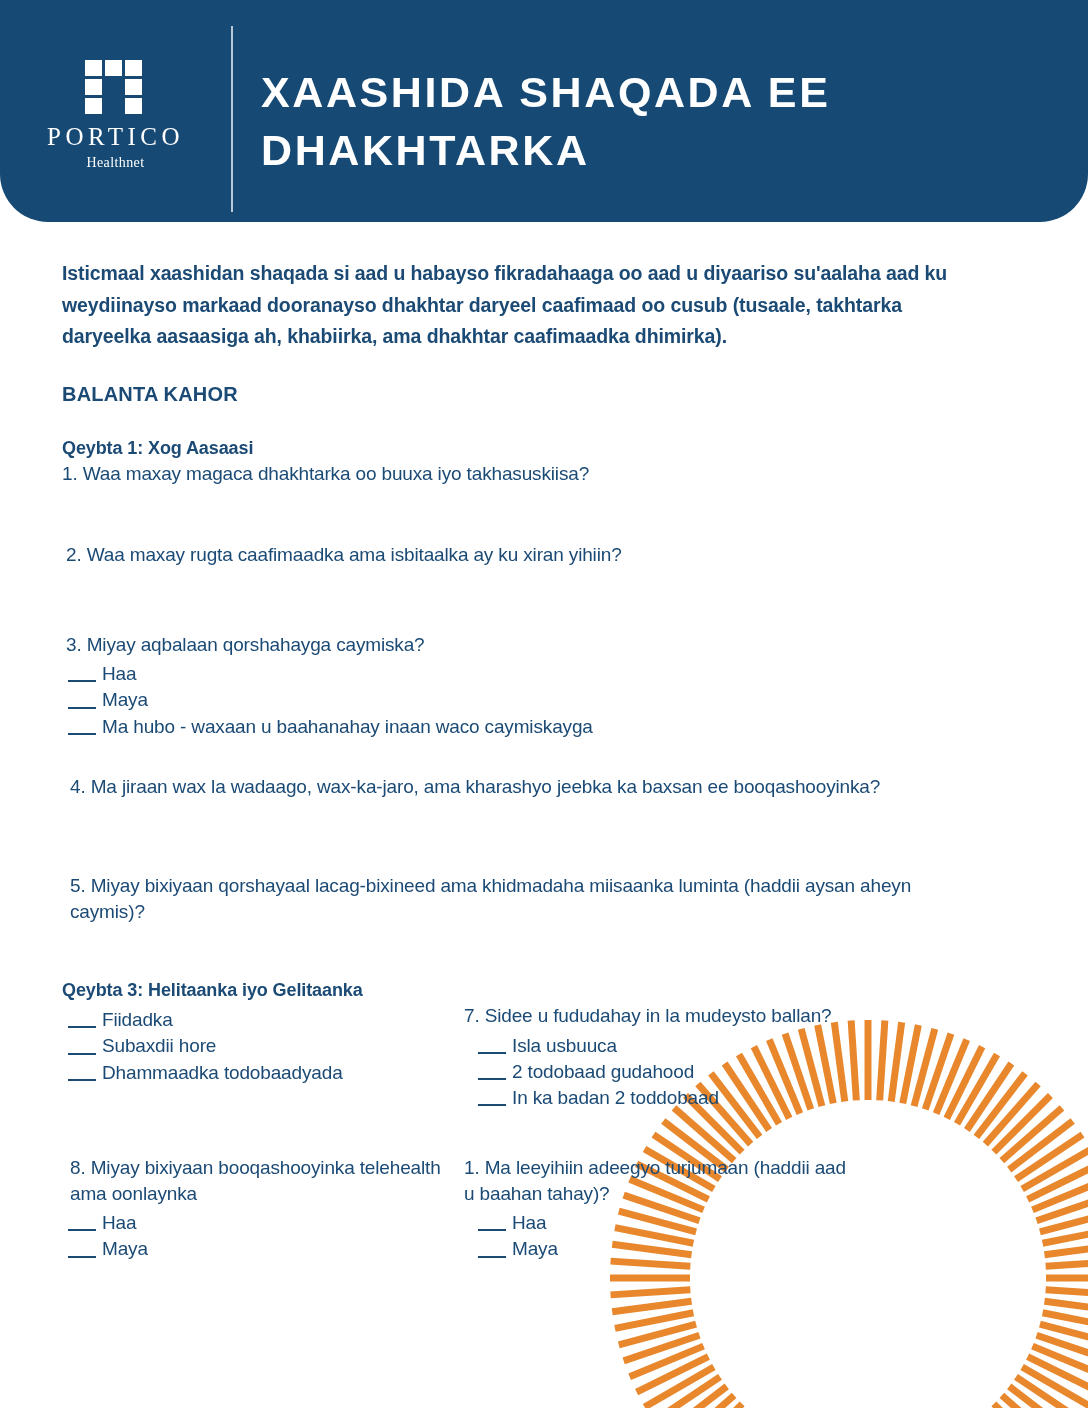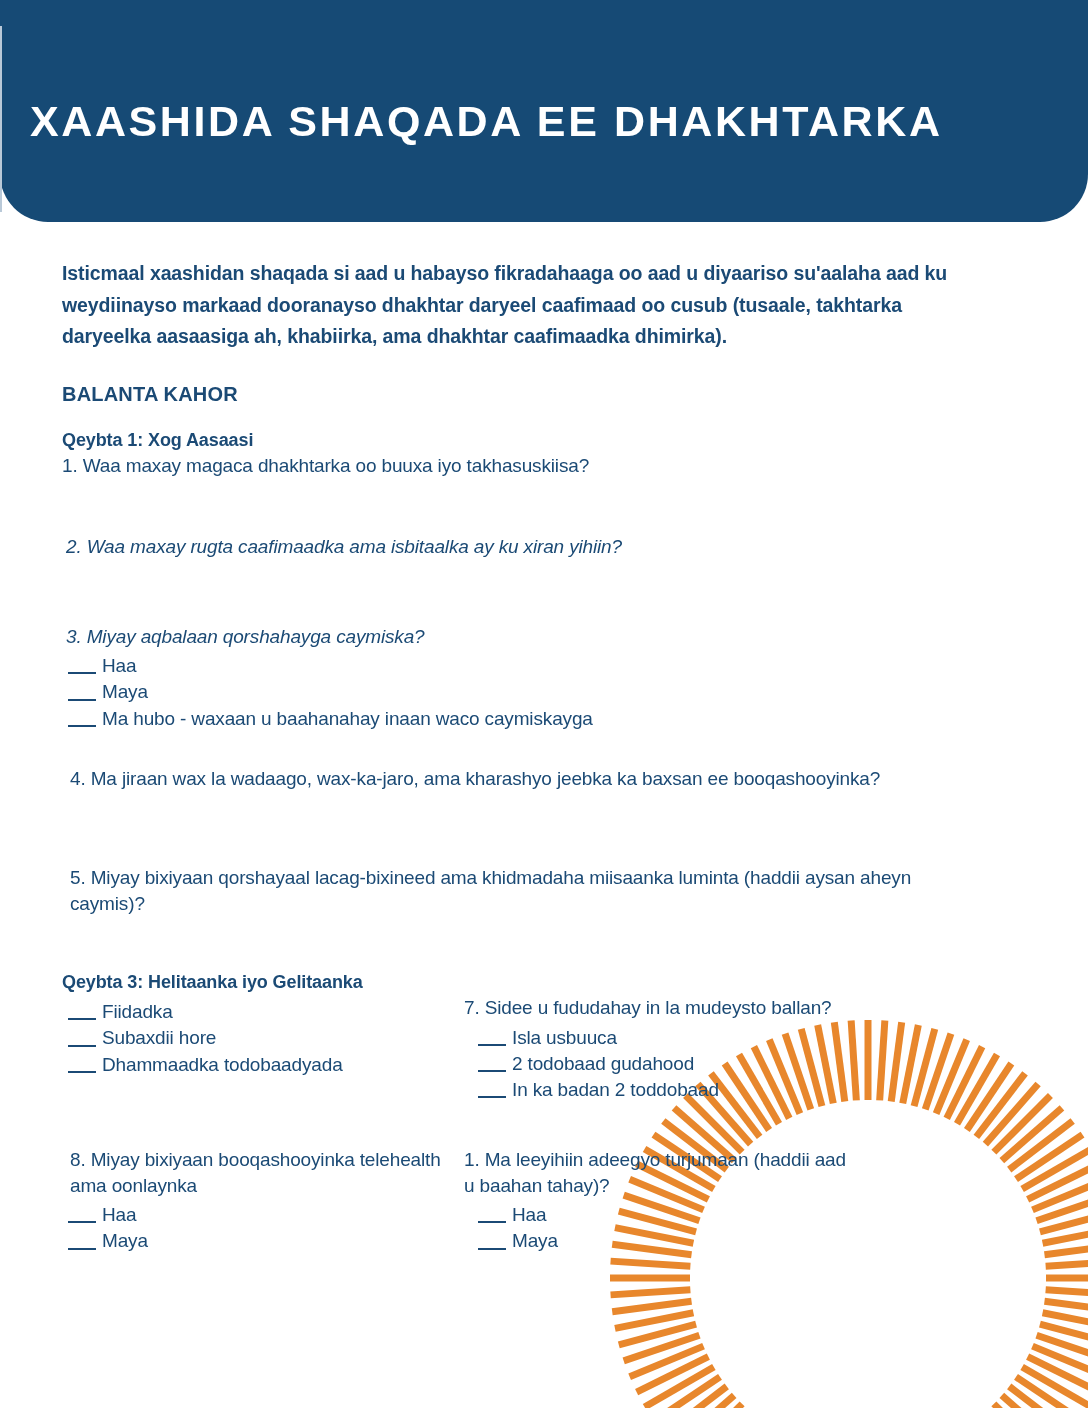--- a/index.html
+++ b/index.html
@@ -110,36 +110,36 @@
     font-weight: bold;
     line-height: 1.62;
     letter-spacing: -0.1px;
     margin: 0 0 30px 0;
     max-width: 960px;
   }
   .big-heading {
     font-size: 20px;
     font-weight: bold;
     letter-spacing: 0.2px;
-    margin: 0 0 24px 0;
+    margin: 0 0 32px 0;
   }
   .section-heading {
     font-size: 18px;
     font-weight: bold;
     margin: 0 0 2px 0;
     letter-spacing: -0.1px;
   }
   .question {
     font-size: 19px;
     font-weight: normal;
     line-height: 1.34;
     margin: 0;
     letter-spacing: -0.15px;
   }
-  .q-indent { padding-left: 4px; font-style: italic; }
+  .q-indent { padding-left: 4px; }
   .options {
     margin: 4px 0 0 0;
     padding: 0;
     list-style: none;
   }
   .options li {
     font-size: 19px;
     line-height: 1.38;
     padding-left: 40px;
     position: relative;
@@ -177,20 +177,35 @@
     height: 560px;
     z-index: 1;
     pointer-events: none;
   }
   .decoration svg { display: block; width: 100%; height: 100%; }
 </style>
 </head>
 <body>
 
 <div class="header">
+  <div class="brand">
+    <div class="logo-mark">
+      <i></i>
+        <i></i>
+        <i></i>
+      <i></i>
+        <i class="blank"></i>
+        <i></i>
+      <i></i>
+        <i class="blank"></i>
+        <i></i>
+    </div>
+    <div class="logo-word">PORTICO</div>
+    <div class="logo-sub">Healthnet</div>
+  </div>
   <div class="header-divider"></div>
   <div class="title-wrap">
     <h1 class="doc-title">XAASHIDA SHAQADA EE DHAKHTARKA</h1>
   </div>
 </div>
 
 <div class="decoration">
   <svg viewBox="0 0 560 560" xmlns="http://www.w3.org/2000/svg" aria-hidden="true">
     <g id="burst" stroke="#e8872c" stroke-width="7" stroke-linecap="butt">
         <line x1="458.00" y1="280.00" x2="538.00" y2="280.00" stroke="#e8872c" stroke-width="7"></line>

